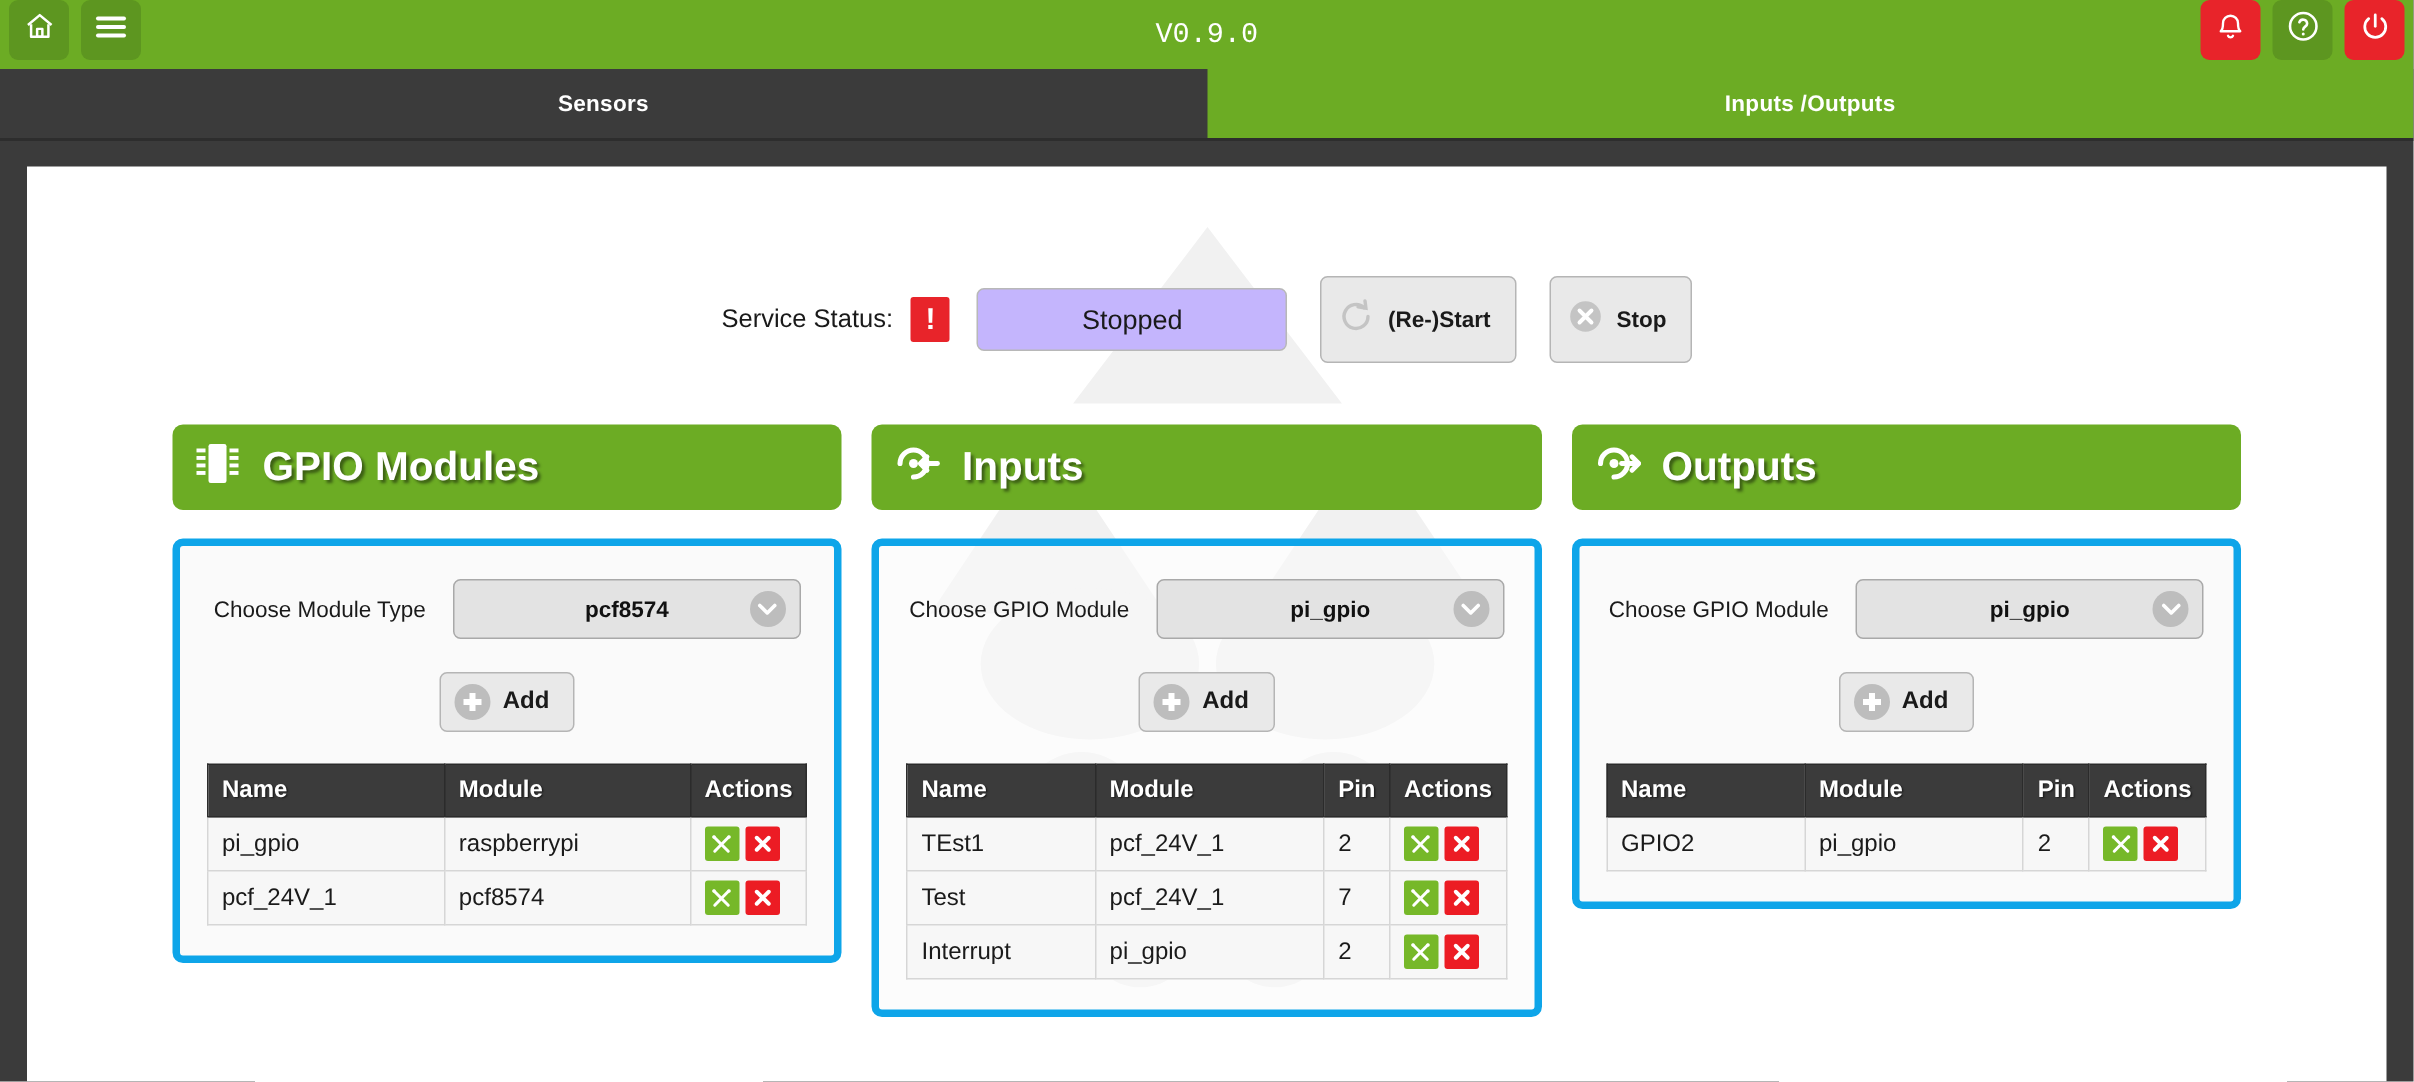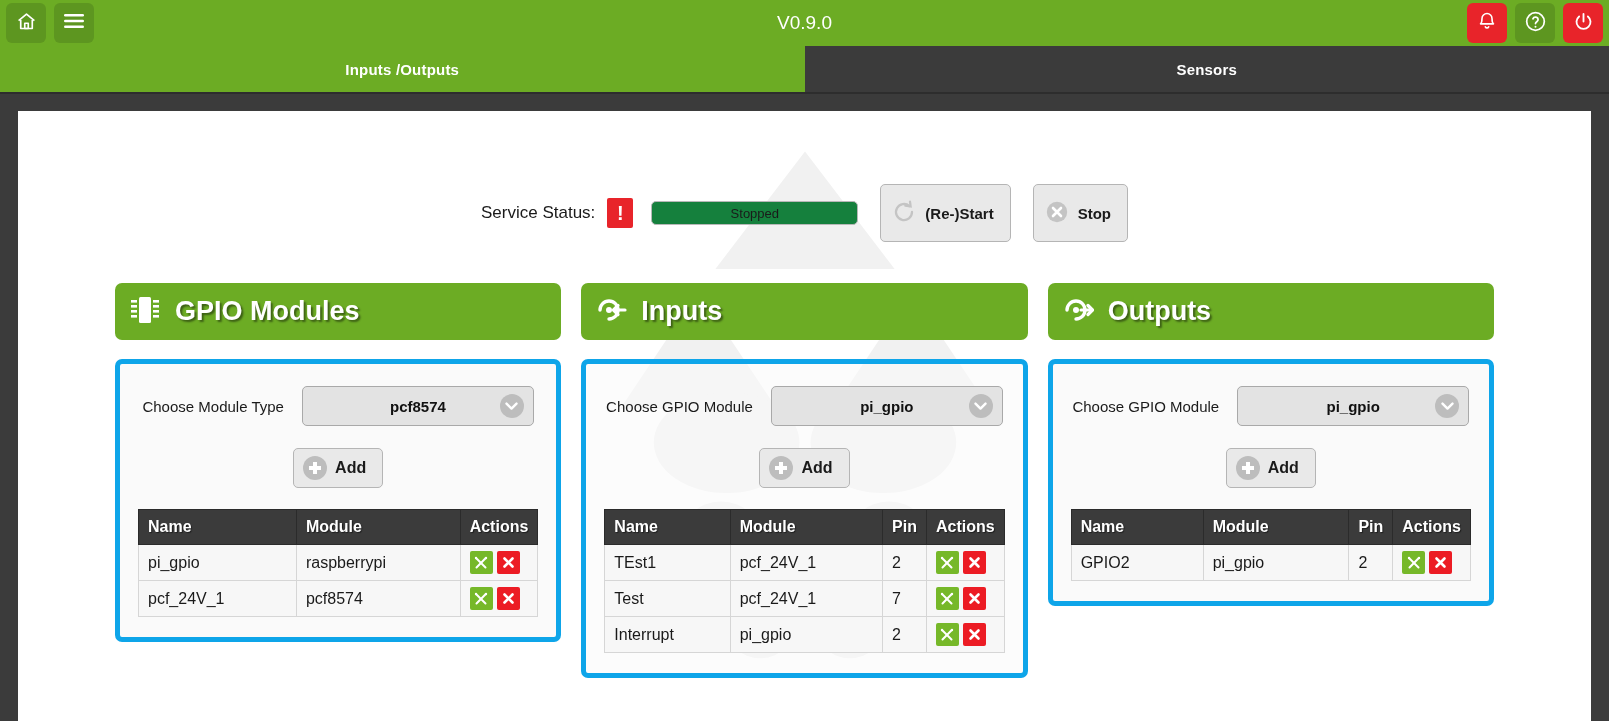--- a/index.html
+++ b/index.html
@@ -15,21 +15,21 @@
     font-family: "Liberation Sans", sans-serif;
     -webkit-font-smoothing: antialiased;
   }
 
   
   .topbar {
     position: relative;
     height: 46px;
     background: #6cac24;
     display: flex;
-    align-items: center;
+    font-family: Liberation Mono, monospace;
   }
   .topbar-left {
     display: flex;
     gap: 8px;
     padding-left: 6px;
     z-index: 2;
   }
   .icon-btn {
     width: 40px; height: 40px;
     border-radius: 6px;
@@ -119,26 +119,26 @@
     background: #e8242a;
     color: #fff;
     font-weight: bold;
     font-size: 20px;
     display: flex; align-items: center; justify-content: center;
     border-radius: 2px;
     margin-right: 6px;
   }
   .status-pill {
     width: 207px;
-    height: 24px;
-    background: #15803d;
+    height: 42px;
+    background: #c4b5fd;
     border: 1px solid #b8b8b8;
     border-radius: 5px;
     display: flex; align-items: center; justify-content: center;
-    font-size: 13px;
+    font-size: 18px;
     color: #1a1a1a;
     cursor: pointer;
   }
   .gbtn {
     height: 58px;
     background: #e9e9e9;
     border: 1px solid #b5b5b5;
     border-radius: 5px;
     display: flex; align-items: center;
     gap: 9px;
@@ -344,22 +344,22 @@
         <svg width="21" height="21" viewBox="0 0 24 24" fill="none" stroke="#fff" stroke-width="2.1" stroke-linecap="round">
           <path d="M12 3.4 V12"></path>
           <path d="M7 6.2a8 8 0 1 0 10 0"></path>
         </svg>
       </span>
     </div>
   </div>
 </div>
 
 <div class="tabs">
+  <div class="tab">Sensors</div>
   <div class="tab active">Inputs /Outputs</div>
-  <div class="tab">Sensors</div>
 </div>
 
 <div class="page">
   <div class="card">
 
     <svg class="watermark" viewBox="0 0 200 200">
       <g fill="#f1f1f1">
         <path d="M100 18 L68 60 L132 60 Z"></path>
         <path d="M62 68 L34 110 L90 110 Z"></path>
         <path d="M138 68 L110 110 L166 110 Z"></path>

